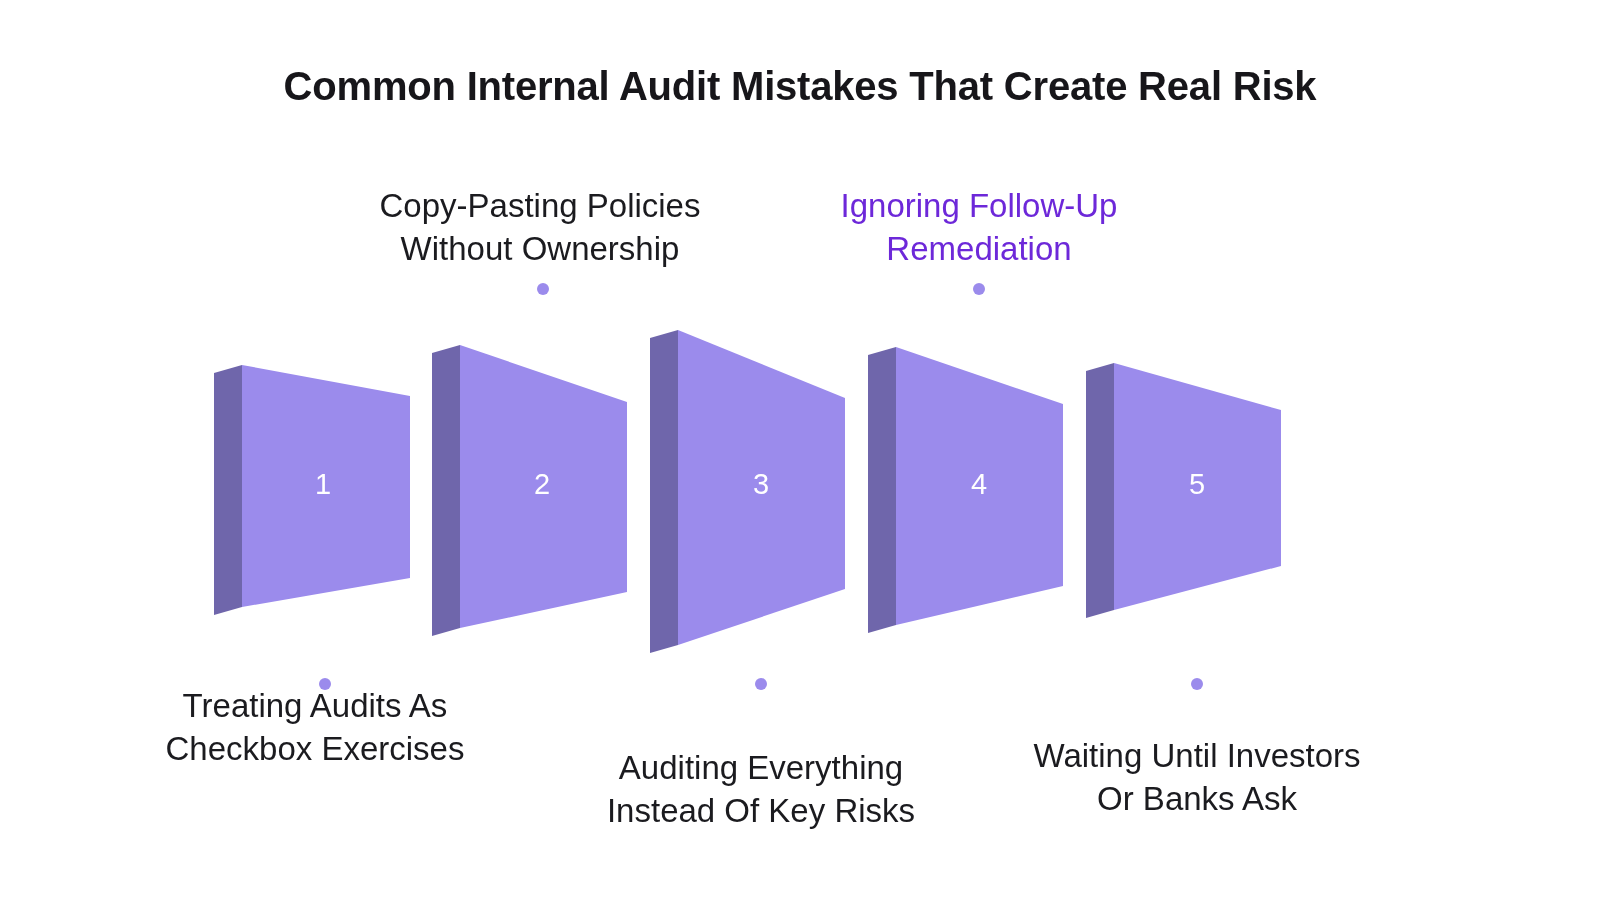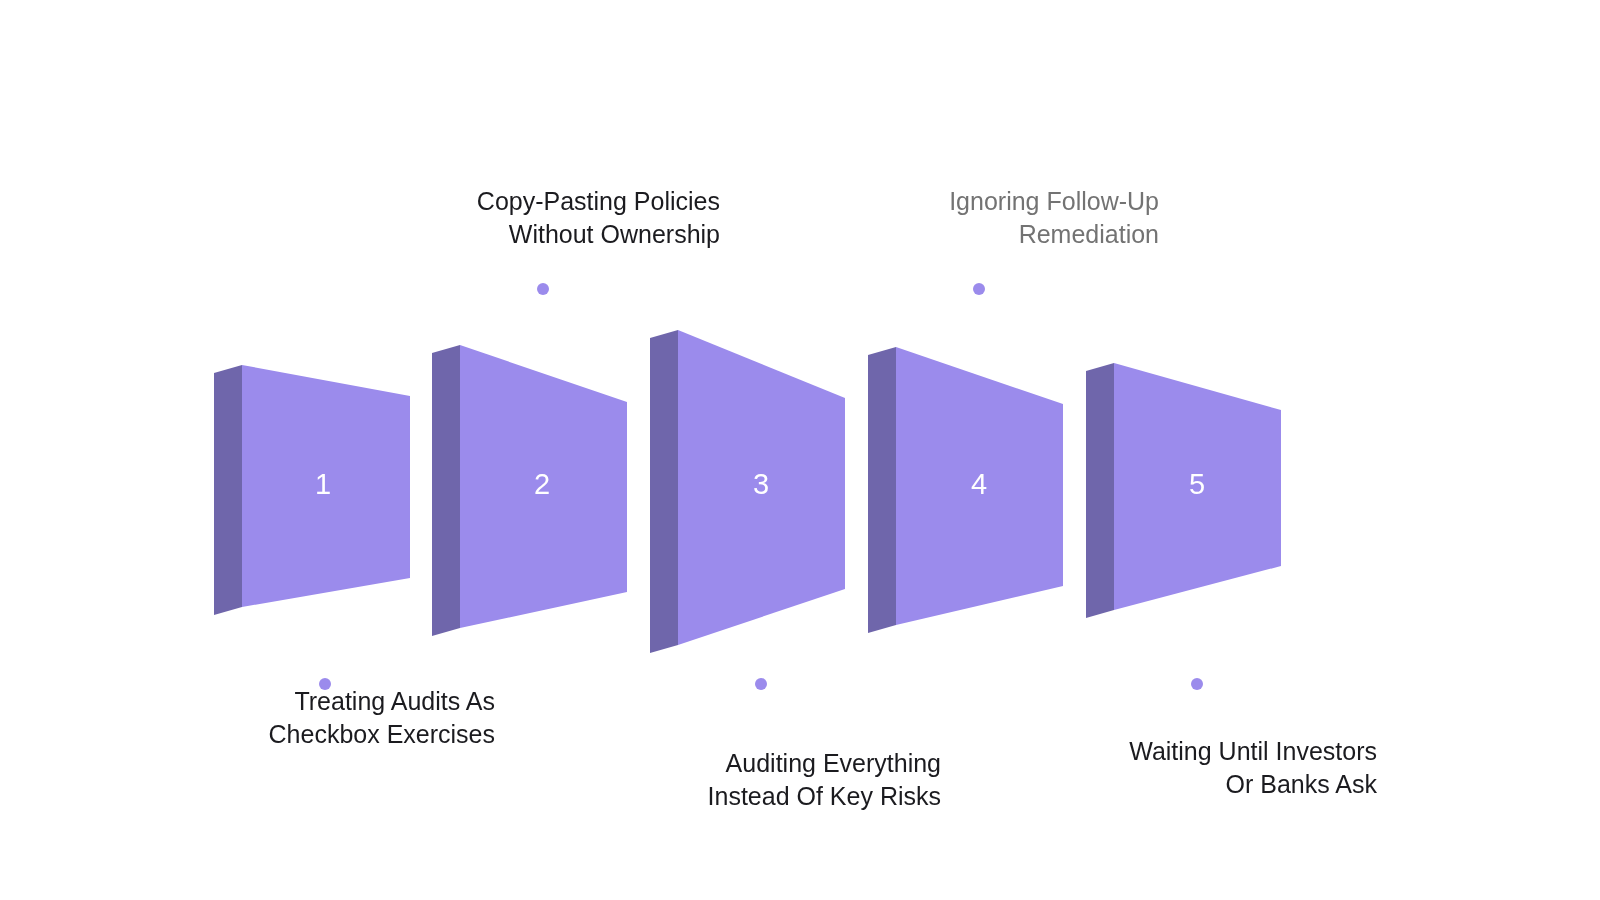--- a/index.html
+++ b/index.html
@@ -27,22 +27,22 @@
     width: 1600px;
     text-align: center;
     font-size: 40px;
     font-weight: bold;
     letter-spacing: -0.2px;
     color: #17161a;
     line-height: 1.2;
   }
   .stage-label {
     position: absolute;
-    text-align: right;
-    font-size: 25px;
+    text-align: center;
+    font-size: 33px;
     font-weight: 400;
     line-height: 1.3;
     color: #1b1b1f;
     white-space: pre-line;
   }
   .label-top {
     width: 360px;
   }
   .label-bottom {
     width: 360px;
@@ -68,20 +68,21 @@
     fill: #ffffff;
     text-anchor: middle;
     dominant-baseline: middle;
   }
 </style>
 </head>
 <body>
 
 <div id="infographic">
 
+  <div class="title">Common Internal Audit Mistakes That Create Real Risk</div>
 
   <svg class="funnel-svg" viewBox="0 0 1600 900" preserveAspectRatio="none" id="funnel-svg">
       <g>
         <polygon points="214,373 242,365 242,607 214,615" fill="#6f66ab"></polygon>
         <polygon points="242,365 410,396 410,578 242,607" fill="#9b8bec"></polygon>
         <text x="323" y="486" class="stage-number" fill="#ffffff">1</text>
       </g>
       <g>
         <polygon points="432,353 460,345 460,628 432,636" fill="#6f66ab"></polygon>
         <polygon points="460,345 627,402 627,592 460,628" fill="#9b8bec"></polygon>
@@ -109,19 +110,19 @@
       <div class="connector-dot" style="left: 537px; top: 283px; background: rgb(155, 139, 236);"></div>
       <div class="connector-dot" style="left: 755px; top: 678px; background: rgb(155, 139, 236);"></div>
       <div class="connector-dot" style="left: 973px; top: 283px; background: rgb(155, 139, 236);"></div>
       <div class="connector-dot" style="left: 1191px; top: 678px; background: rgb(155, 139, 236);"></div>
       <div class="stage-label label-bottom" style="left: 135px; top: 685px; color: rgb(27, 27, 31);">Treating Audits As
 Checkbox Exercises</div>
       <div class="stage-label label-top" style="left: 360px; top: 185px; color: rgb(27, 27, 31);">Copy-Pasting Policies
 Without Ownership</div>
       <div class="stage-label label-bottom" style="left: 581px; top: 727px; color: rgb(27, 27, 31); margin-top: 20px;">Auditing Everything
 Instead Of Key Risks</div>
-      <div class="stage-label label-top" style="left: 799px; top: 185px; color: #737373;">Ignoring Follow-Up
+      <div class="stage-label label-top" style="left: 799px; top: 185px; color: #6d28d9;">Ignoring Follow-Up
 Remediation</div>
       <div class="stage-label label-bottom" style="left: 1017px; top: 727px; color: rgb(27, 27, 31); margin-top: 8px;">Waiting Until Investors
 Or Banks Ask</div>
     </div>
 
 </div>
 
 </body></html>

